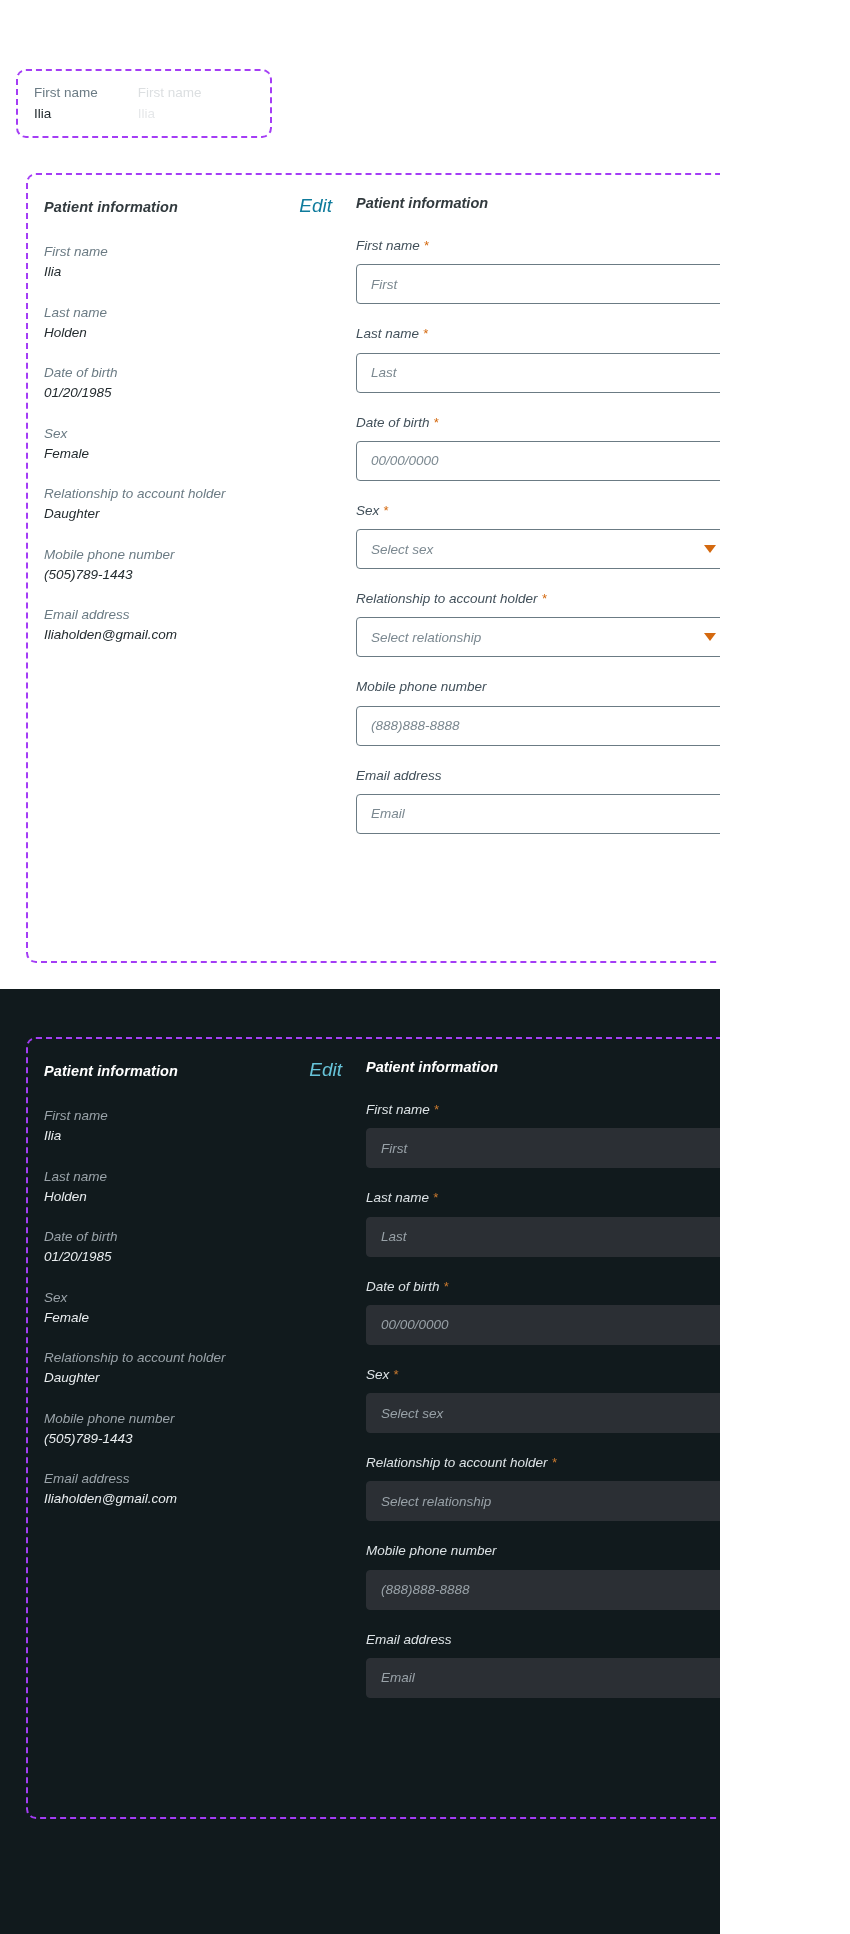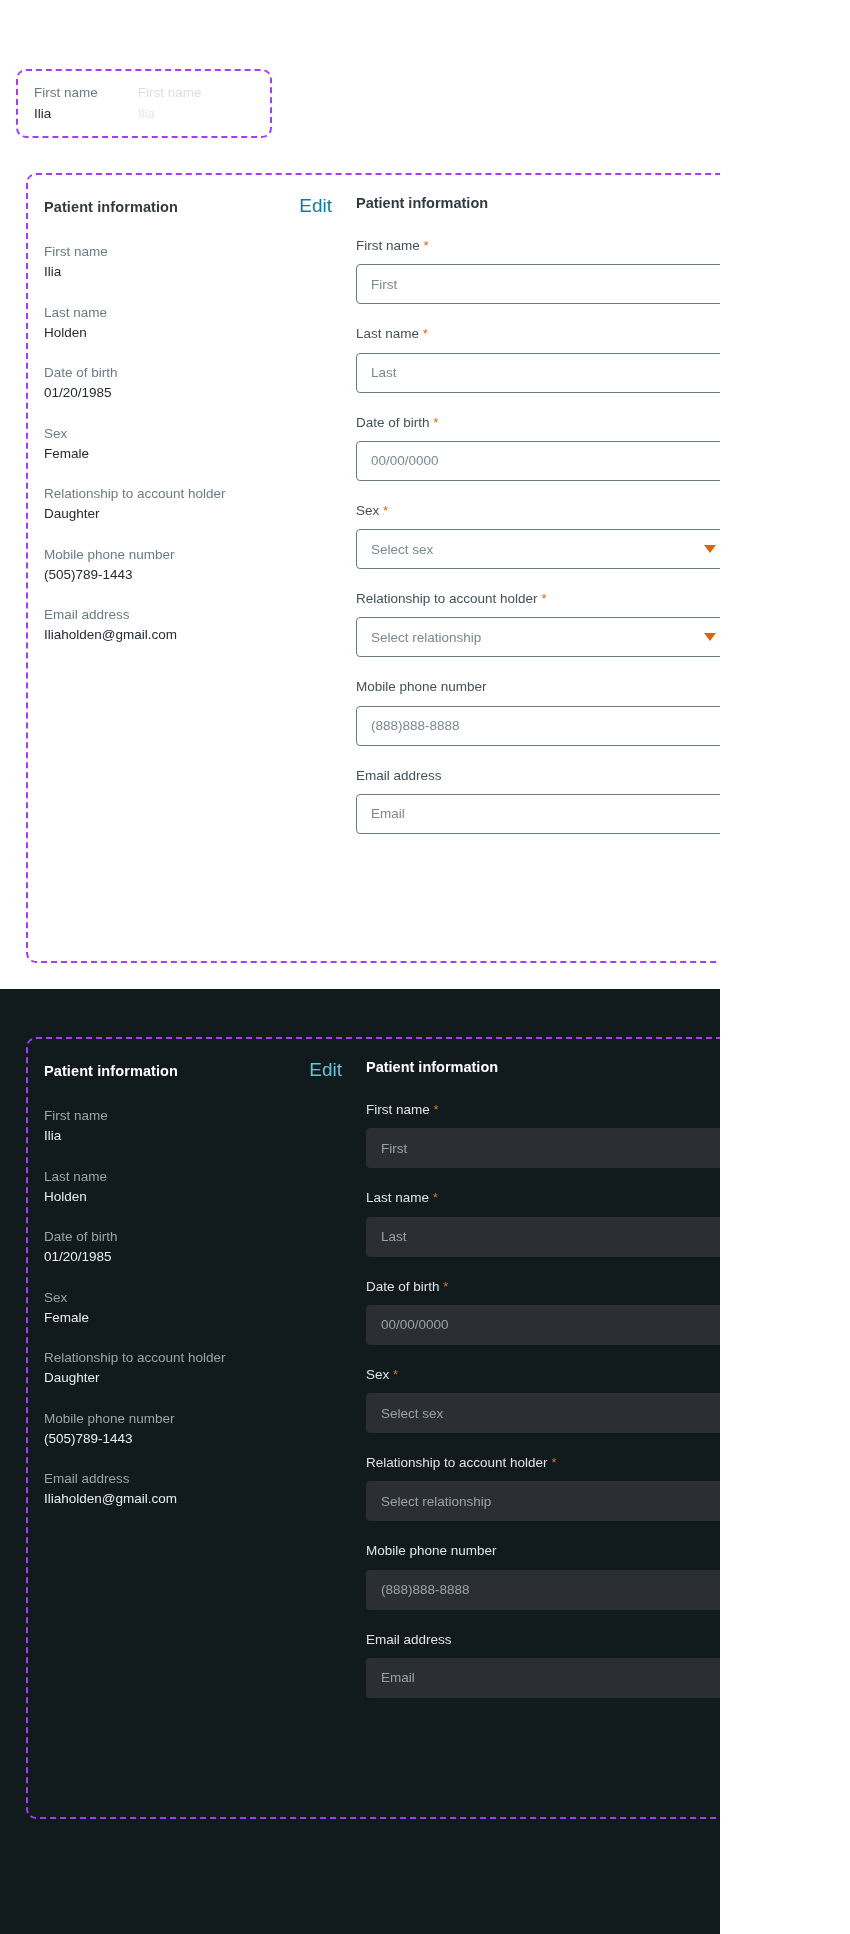--- a/index.html
+++ b/index.html
@@ -42,20 +42,21 @@
   .snippet .lbl { font-size: 13.5px; color: #6b7b84; line-height: 1.35; }
   .snippet .val { font-size: 13.5px; color: #232b2f; line-height: 1.35; }
   .snippet .col.ghost .lbl { color: #dcdfe1; }
   .snippet .col.ghost .val { color: #e6e8ea; }
 
   
   .card {
     position: absolute;
     display: flex;
     align-items: flex-start;
+    font-style: italic;
   }
   .card-light { left: 26px; top: 137px; width: 725px; }
   .card-dark  { left: 26px; top: 1001px; width: 760px; }
 
   .col-left  { width: 330px; padding: 22px 0 0 18px; }
   .card-dark .col-left { width: 340px; }
   .col-right { flex: 1; padding: 22px 20px 0 0; }
 
   .card-head {
     display: flex; align-items: baseline; justify-content: space-between;

